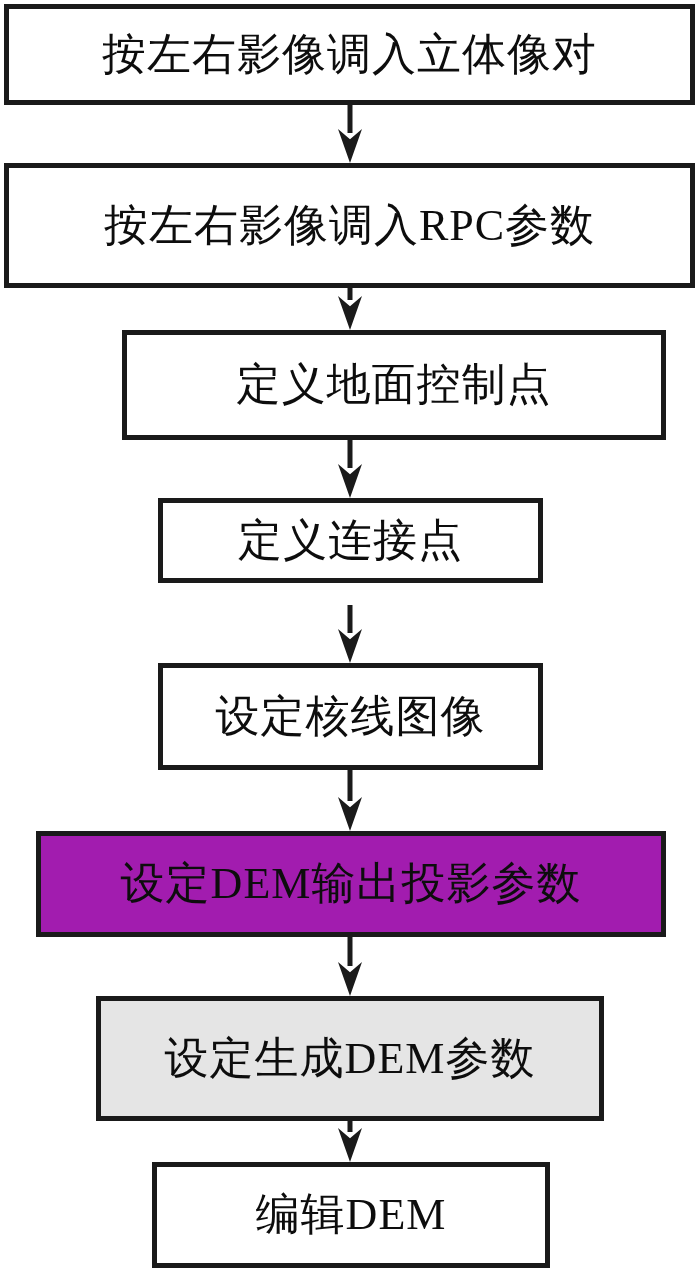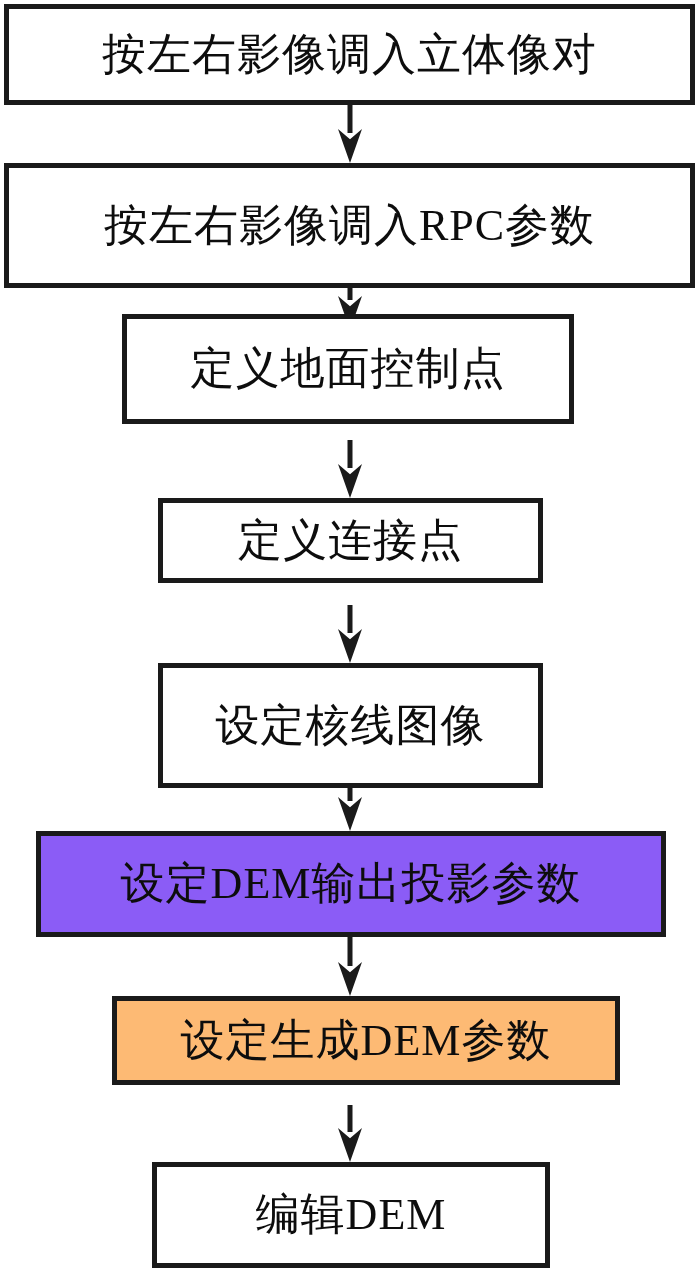--- a/index.html
+++ b/index.html
@@ -89,31 +89,31 @@
         <rect x="9.5" y="0" width="5" height="27" fill="#1a1a1a"></rect>
         <polygon points="12,57 0,23 12,33.2 24,23" fill="#1a1a1a"></polygon>
       </svg>
     </div>
     <div class="node-box" style="left: 4px; top: 4px; width: 691px; height: 101px; border-color: rgb(26, 26, 26); background: rgb(255, 255, 255);">
       <span class="node-label" style="font-size: 44px; color: rgb(13, 13, 13);">按左右影像调入立体像对</span>
     </div>
     <div class="node-box" style="left: 4px; top: 163px; width: 691px; height: 125px; border-color: rgb(26, 26, 26); background: rgb(255, 255, 255);">
       <span class="node-label" style="font-size: 44px; color: rgb(13, 13, 13);">按左右影像调入RPC参数</span>
     </div>
-    <div class="node-box" style="left: 122px; top: 314px; width: 452px; height: 110px; border-color: rgb(26, 26, 26); background: rgb(255, 255, 255);">
+    <div class="node-box" style="left: 122px; top: 330px; width: 544px; height: 110px; border-color: rgb(26, 26, 26); background: rgb(255, 255, 255);">
       <span class="node-label" style="font-size: 44px; color: rgb(13, 13, 13);">定义地面控制点</span>
     </div>
     <div class="node-box" style="left: 158px; top: 498px; width: 385px; height: 85px; border-color: rgb(26, 26, 26); background: rgb(255, 255, 255);">
       <span class="node-label" style="font-size: 44px; color: rgb(13, 13, 13);">定义连接点</span>
     </div>
-    <div class="node-box" style="left: 158px; top: 663px; width: 385px; height: 125px; border-color: rgb(26, 26, 26); background: rgb(255, 255, 255);">
+    <div class="node-box" style="left: 158px; top: 663px; width: 385px; height: 107px; border-color: rgb(26, 26, 26); background: rgb(255, 255, 255);">
       <span class="node-label" style="font-size: 44px; color: rgb(13, 13, 13);">设定核线图像</span>
     </div>
-    <div class="node-box" style="left: 36px; top: 831px; width: 630px; height: 106px; border-color: rgb(26, 26, 26); background: #8b5cf6;">
+    <div class="node-box" style="left: 36px; top: 831px; width: 630px; height: 106px; border-color: rgb(26, 26, 26); background: #a21caf;">
       <span class="node-label" style="font-size: 44px; color: rgb(13, 13, 13);">设定DEM输出投影参数</span>
     </div>
-    <div class="node-box" style="left: 96px; top: 996px; width: 508px; height: 89px; border-color: rgb(26, 26, 26); background: #fdba74; margin-left: 16px;">
+    <div class="node-box" style="left: 96px; top: 996px; width: 508px; height: 125px; border-color: rgb(26, 26, 26); background: #e5e5e5;">
       <span class="node-label" style="font-size: 44px; color: rgb(13, 13, 13);">设定生成DEM参数</span>
     </div>
     <div class="node-box" style="left: 152px; top: 1162px; width: 398px; height: 106px; border-color: rgb(26, 26, 26); background: rgb(255, 255, 255); text-align: center;">
       <span class="node-label" style="font-size: 44px; color: rgb(13, 13, 13);">编辑DEM</span>
     </div>
   </div>
 
 </body></html>

